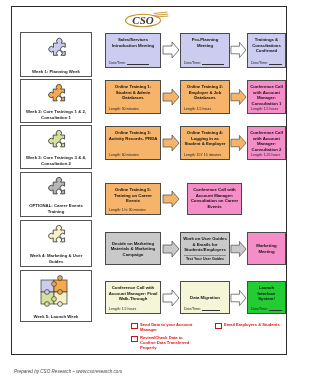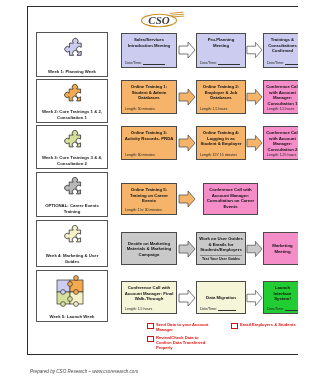--- a/index.html
+++ b/index.html
@@ -1,19 +1,19 @@
 <!DOCTYPE html>
 <html><head>
 <meta charset="utf-8">
 <style>
   html,body{margin:0;padding:0;background:#ffffff;}
   body{width:298px;height:386px;position:relative;overflow:hidden;
        font-family:"Liberation Sans",sans-serif;color:#000;}
 
-  #page{position:absolute;left:16px;top:0;width:298px;height:328px;background:#fff;}
+  #page{position:absolute;left:0;top:0;width:298px;height:328px;background:#fff;}
 
   
   .doc-border{position:absolute;left:11px;top:6px;width:276px;height:349px;
               border:1px solid #2b2b2b;background:#fff;box-sizing:border-box;}
 
   
   .header{position:absolute;left:0;top:9px;width:298px;text-align:center;}
   .hdr-row{display:inline-block;}
   .logo{display:inline-block;vertical-align:middle;position:relative;
         width:46px;height:18px;margin-right:4px;}

